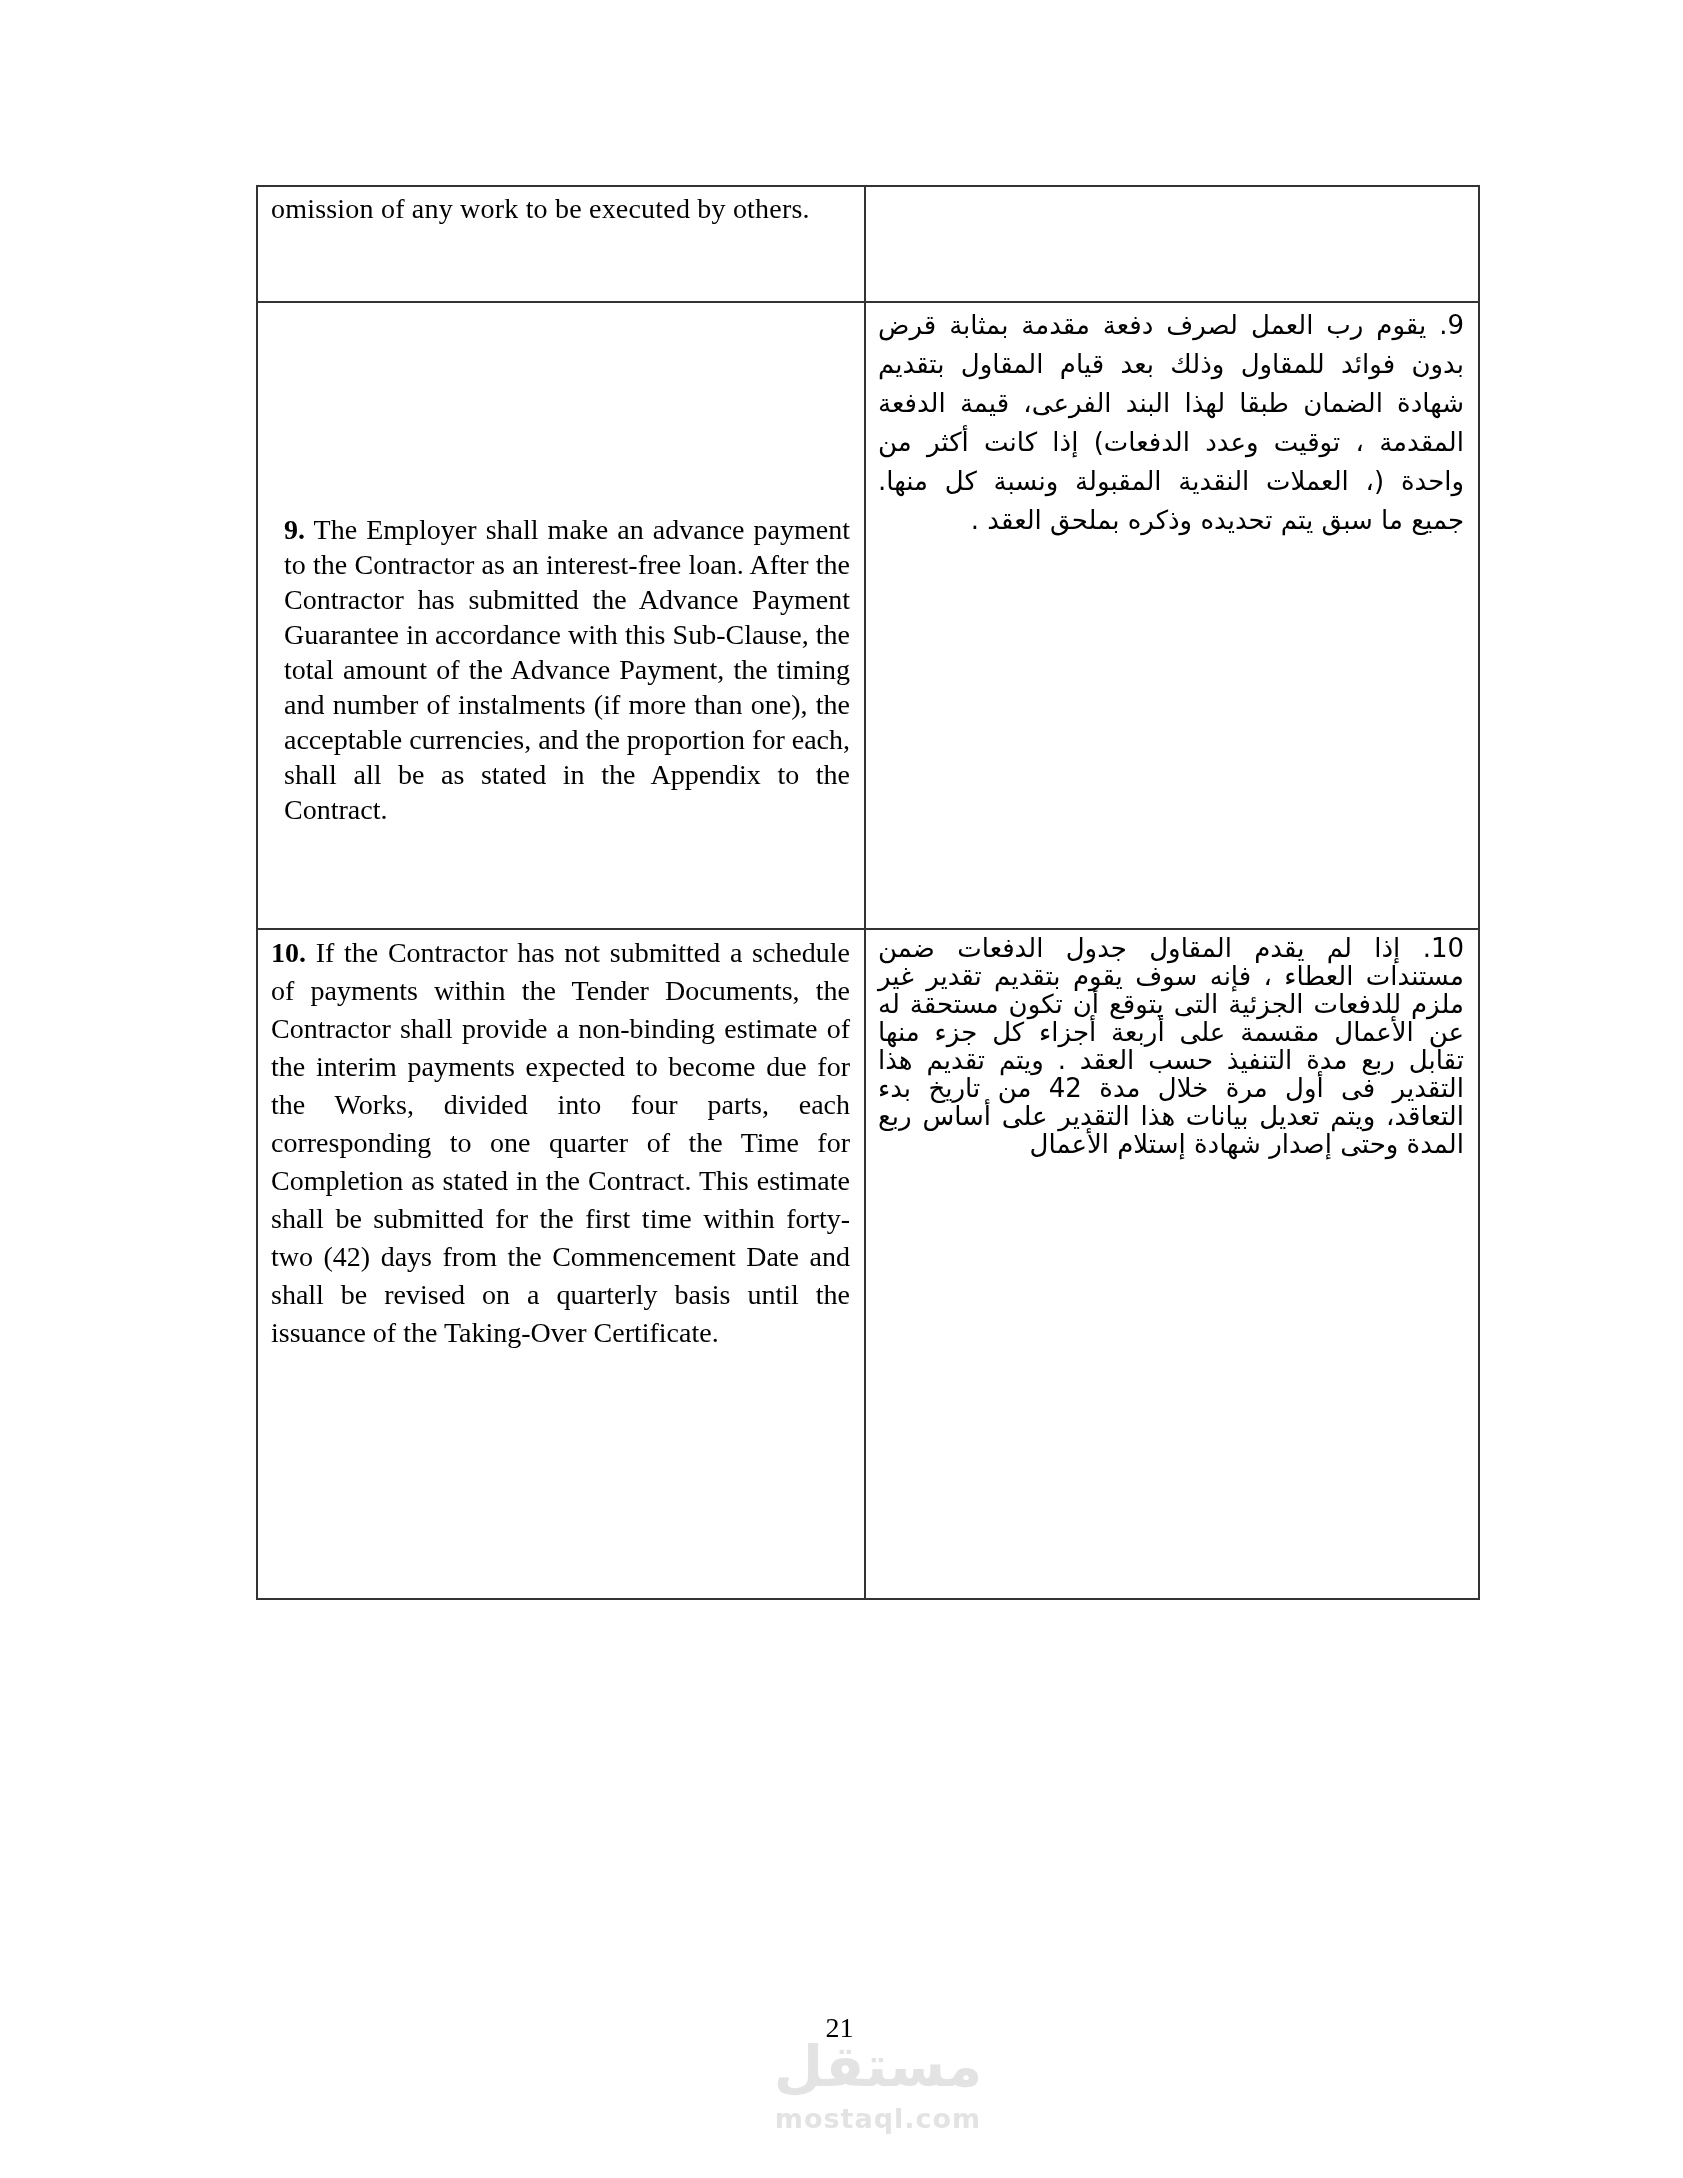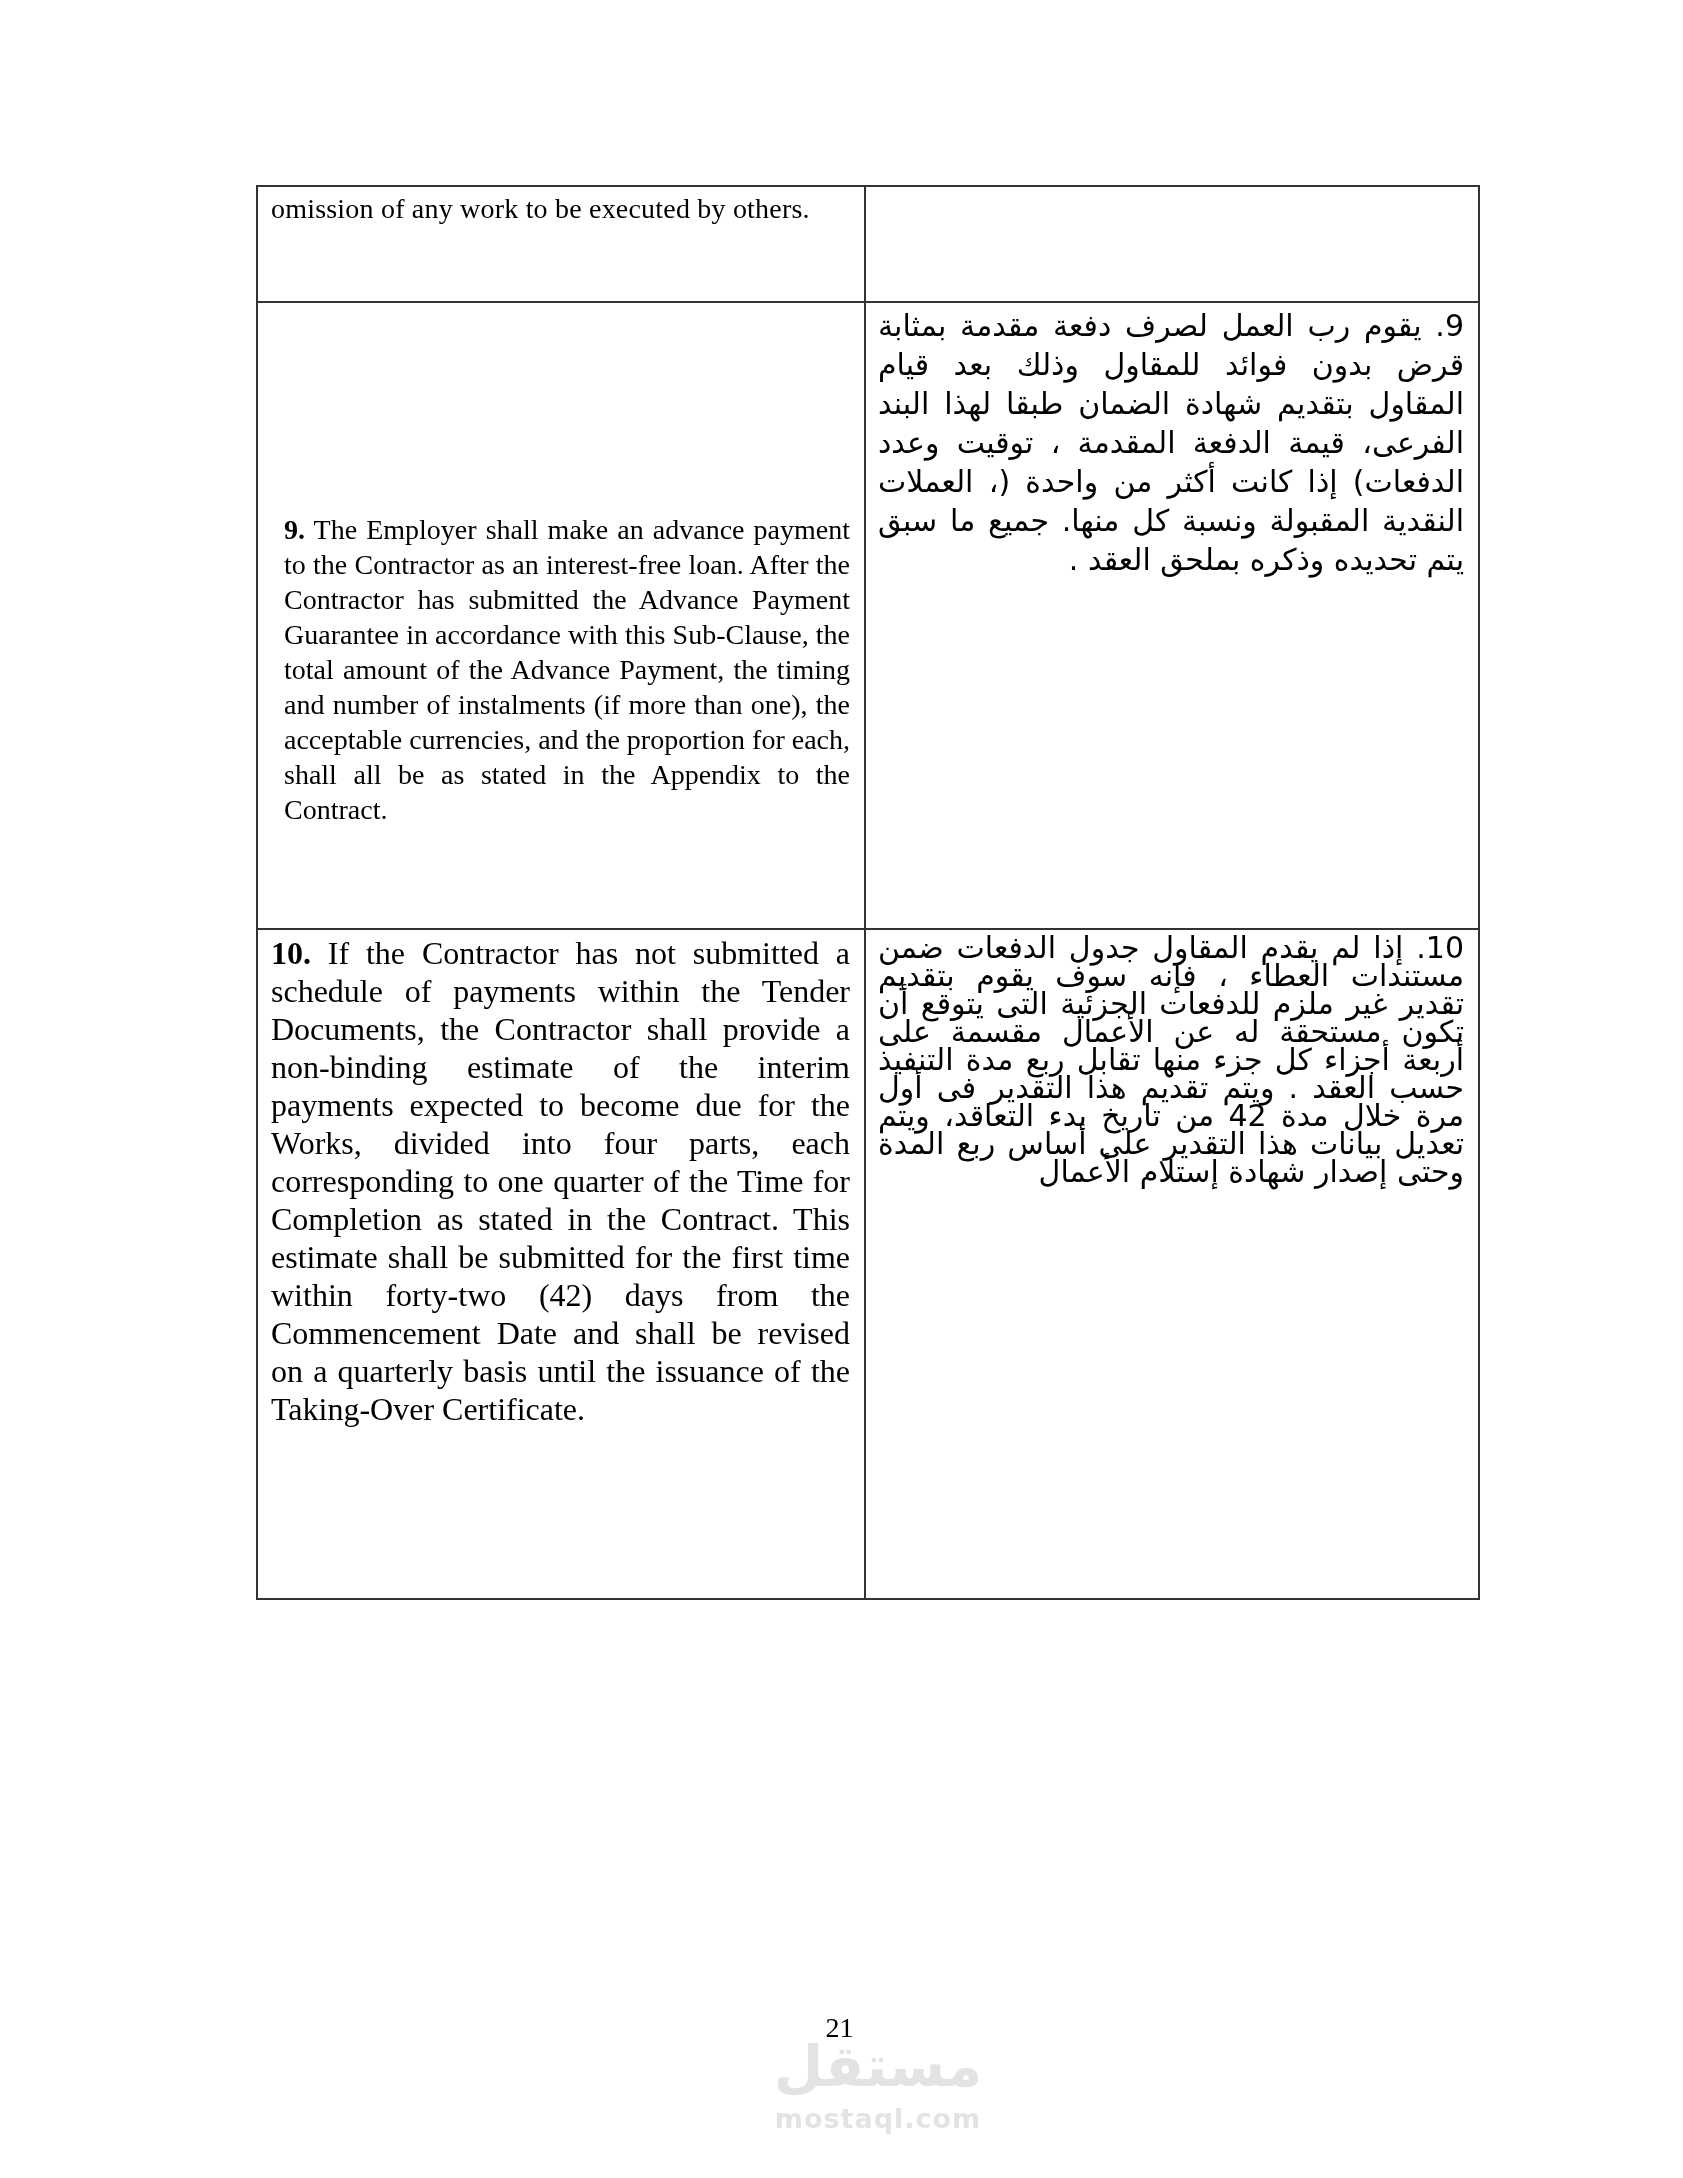--- a/index.html
+++ b/index.html
@@ -9,26 +9,26 @@
   table.contract { position:absolute; left:256px; top:185px; width:1167px;
          border-collapse:collapse; table-layout:fixed; }
   table.contract td { border:2px solid #333; vertical-align:top; padding:0; }
   td.en { width:579px; padding:4px 14px 0 13px !important; }
   td.ar { width:586px; padding:2px 14px 0 12px !important; }
   .row1 td { height:110px; }
   .row2 td { height:621px; }
   .row3 td { height:664px; }
   .en-text-small { font-family:"Liberation Serif", serif; font-size:28px;
          line-height:35px; text-align:justify; text-align-last:left;margin-left:13px; }
-  .en-text-large { font-family:"Liberation Serif", serif; font-size:32px;
+  .en-text-large { font-family:"Liberation Serif", serif; font-size:28px;
          line-height:38px; text-align:justify; text-align-last:left; }
   .en-row1 { font-size:28px; line-height:35px; letter-spacing:0.2px; }
   .en-row2-wrap { padding-top:205px; }
   .en-row3-wrap { padding-top:0; }
-  .ar-text { direction:rtl; font-family:"DejaVu Sans", sans-serif; font-size:30px;
+  .ar-text { direction:rtl; font-family:"DejaVu Sans", sans-serif; font-size:26px;
          line-height:39px; text-align:justify; text-align-last:right; }
   .ar-row2 { padding-top:1px; }
   .ar-row3 { padding-top:2px; line-height:28px; }
   b.num { font-weight:bold; }
   .page-number { position:absolute; left:810px; top:2012px; width:59px;
          text-align:center; font-family:"Liberation Serif", serif; font-size:28px; }
   .watermark { position:absolute; left:769px; top:2037px; width:218px;
          text-align:center; color:#e3e3e3; font-family:"DejaVu Sans", sans-serif; }
   .watermark .wm-ar { font-size:57px; font-weight:bold; line-height:59px; direction:rtl; }
   .watermark .wm-en { font-size:27px; font-weight:bold; line-height:30px; margin-top:8px; letter-spacing:1px; }

